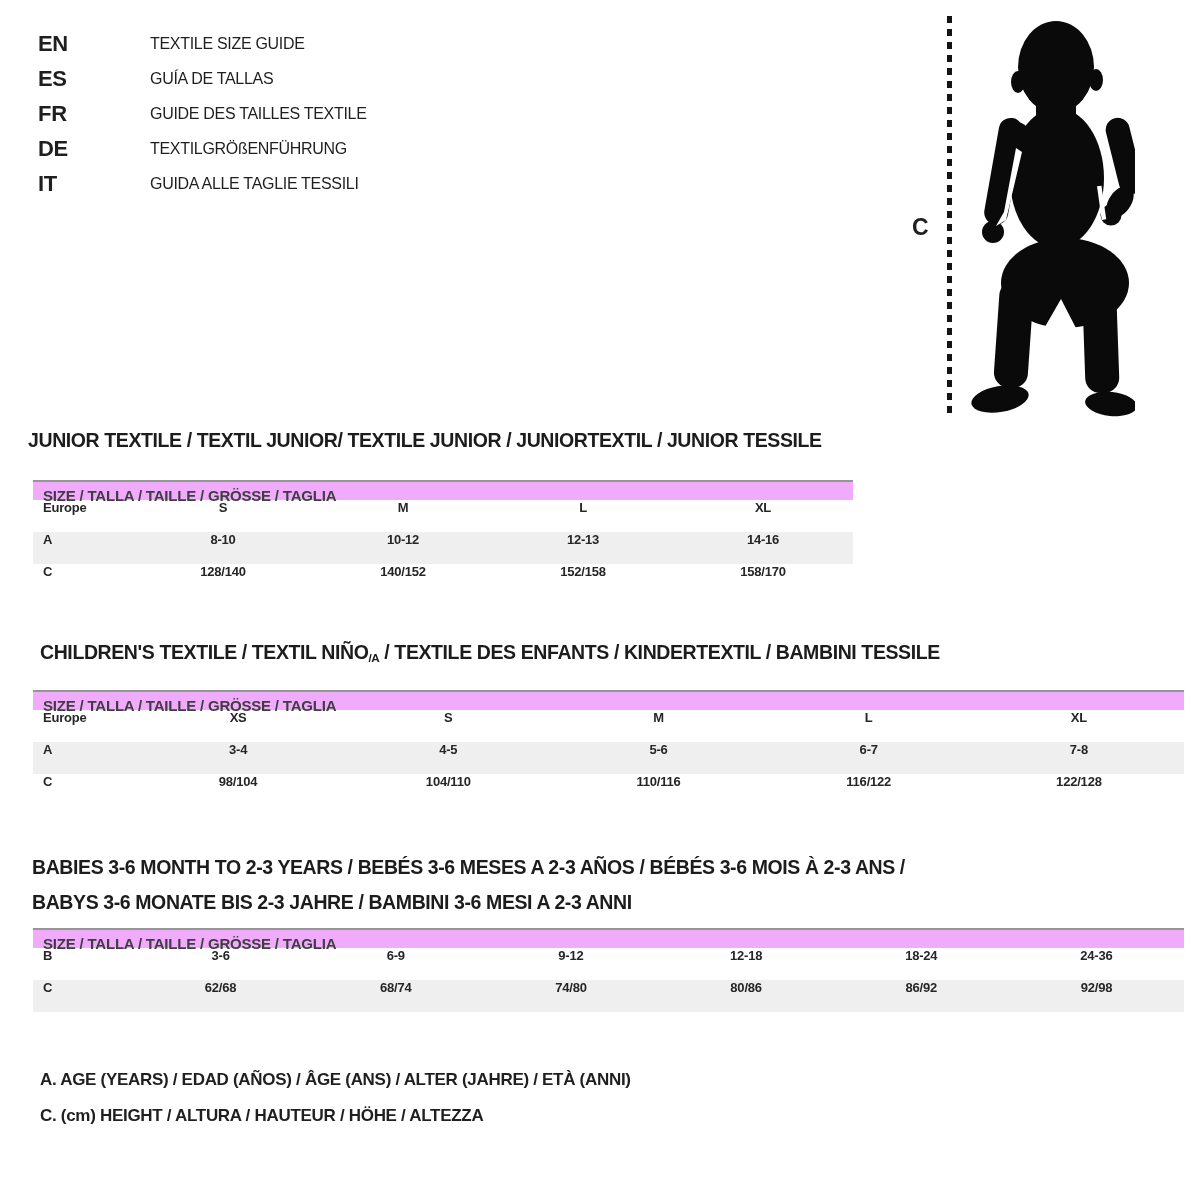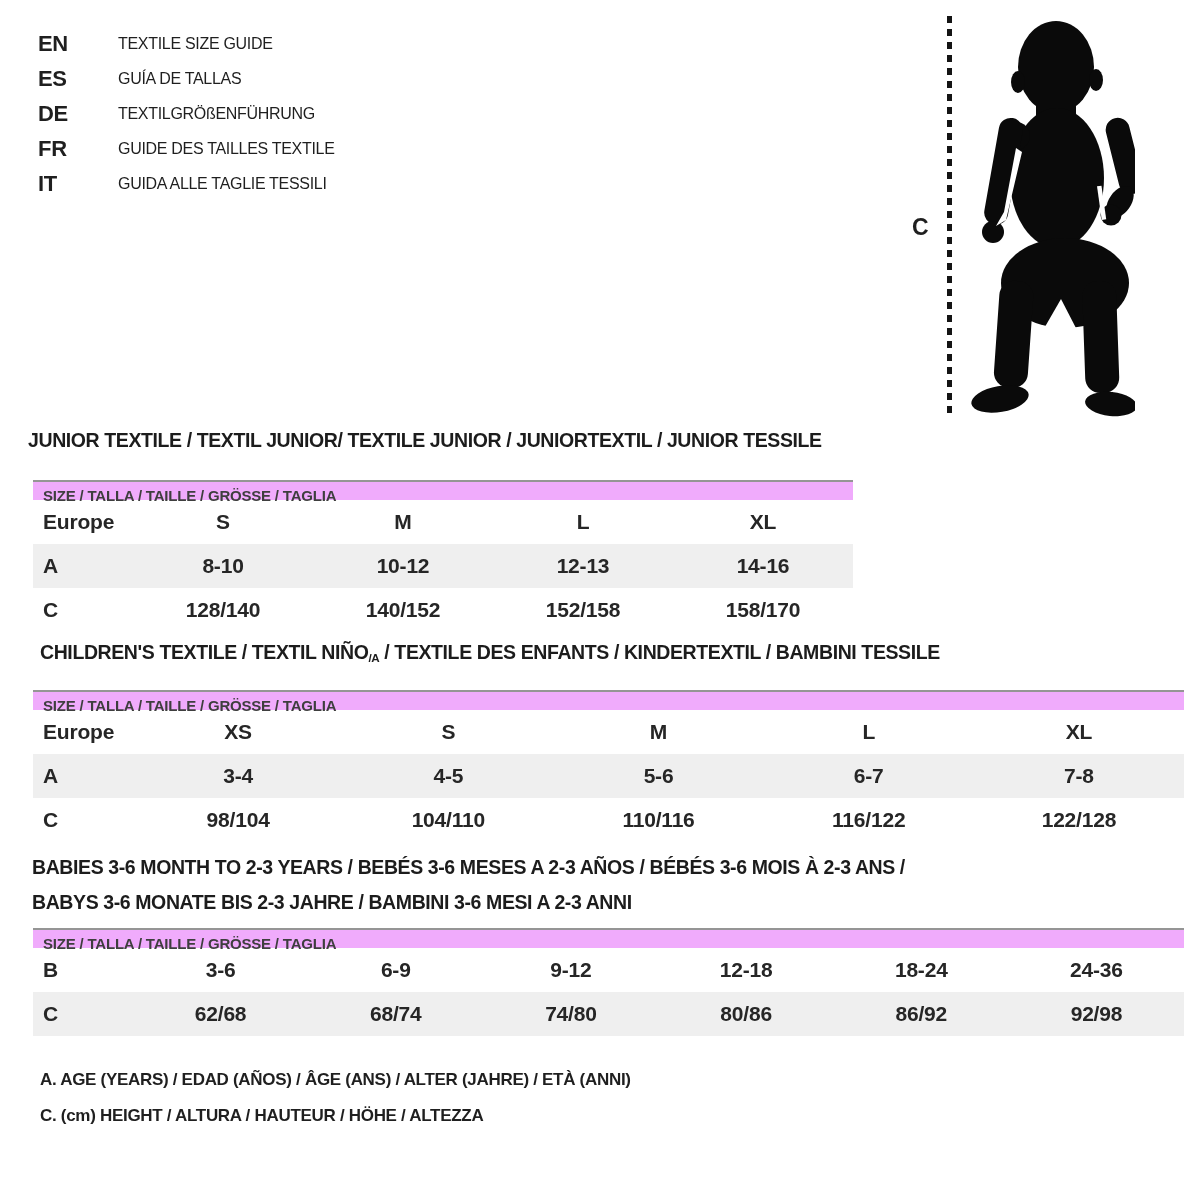--- a/index.html
+++ b/index.html
@@ -6,21 +6,21 @@
   body {
     width:1200px; height:1200px; background:#ffffff;
     font-family:"Liberation Sans", sans-serif; color:#1f1f1f;
     position:relative; overflow:hidden;
     -webkit-font-smoothing:antialiased;
   }
   .abs { position:absolute; }
 
   
   .lang-block { left:38px; top:26px; }
-  .lang-row { display:flex; height:35px; align-items:center; }
+  .lang-row { display:flex; height:35px; align-items:center;gap:32px; }
   .lang-code { width:80px; font-size:22px; font-weight:700; letter-spacing:-0.3px; }
   .lang-title { font-size:16px; font-weight:400; letter-spacing:-0.3px; white-space:nowrap; }
 
   
   .measure-line {
     left:947px; top:16px; width:5px; height:402px;
     background:repeating-linear-gradient(to bottom,#141414 0 7px,transparent 7px 13px);
   }
   .measure-label { left:912px; top:214px; font-size:23px; font-weight:700; }
   .baby-svg { left:970px; top:18px; }
@@ -35,21 +35,21 @@
   
   .size-table { left:33px; }
   .w-junior { width:820px; }
   .w-full  { width:1151px; }
   .sthead {
     height:20px; line-height:28px; background:#f0abfc;
     border-top:2px solid #959595; box-sizing:border-box;
     padding-left:10px; font-size:15px; font-weight:700;
     letter-spacing:-0.2px; color:#3e3e3e;
   }
-  .strow { display:flex; height:44px; align-items:center; font-weight:700; font-size:21px; color:#262626; }
+  .strow { display:flex; height:32px; font-weight:700; font-size:13px; color:#262626; }
   .strow.alt { background:#efefef; }
   .stlabel { width:100px; padding-left:10px; box-sizing:border-box; letter-spacing:-0.2px; }
   .stcell { flex:1; text-align:center; letter-spacing:-0.2px; }
 
   
   .legend { left:40px; top:1062px; }
   .legend-line { font-size:17px; font-weight:700; letter-spacing:-0.3px; line-height:36px; white-space:nowrap; }
 </style>
 </head>
 <body>
@@ -57,26 +57,26 @@
 <div class="abs lang-block">
   <div class="lang-row">
     <span class="lang-code">EN</span>
     <span class="lang-title">TEXTILE SIZE GUIDE</span>
   </div>
   <div class="lang-row">
     <span class="lang-code">ES</span>
     <span class="lang-title">GUÍA DE TALLAS</span>
   </div>
   <div class="lang-row">
+    <span class="lang-code">FR</span>
+    <span class="lang-title">GUIDE DES TAILLES TEXTILE</span>
+  </div>
+  <div class="lang-row">
     <span class="lang-code">DE</span>
     <span class="lang-title">TEXTILGRÖßENFÜHRUNG</span>
-  </div>
-  <div class="lang-row">
-    <span class="lang-code">FR</span>
-    <span class="lang-title">GUIDE DES TAILLES TEXTILE</span>
   </div>
   <div class="lang-row">
     <span class="lang-code">IT</span>
     <span class="lang-title">GUIDA ALLE TAGLIE TESSILI</span>
   </div>
 </div>
 
 <span class="abs measure-label">C</span>
 <div class="abs measure-line"></div>
 <svg class="abs baby-svg" width="165" height="400" viewBox="0 0 165 400" aria-hidden="true">

